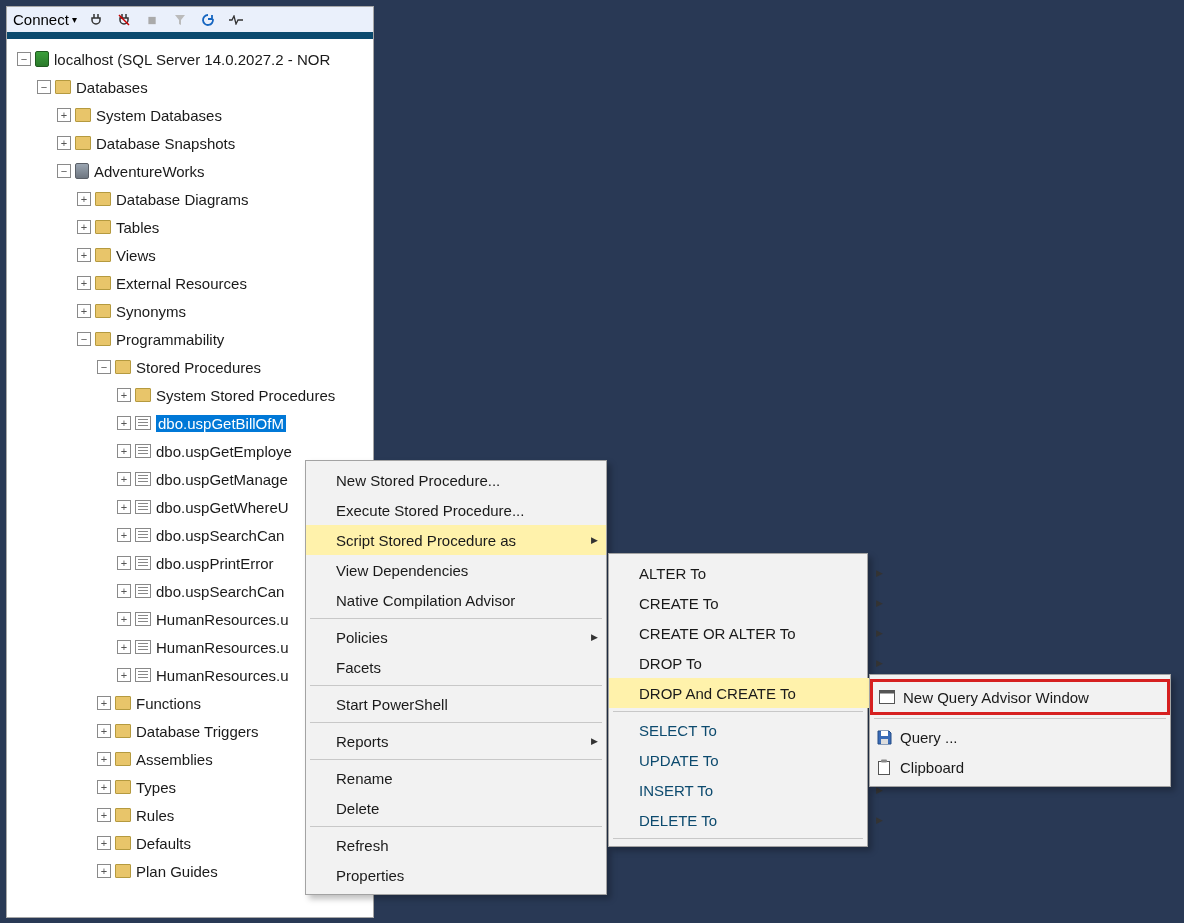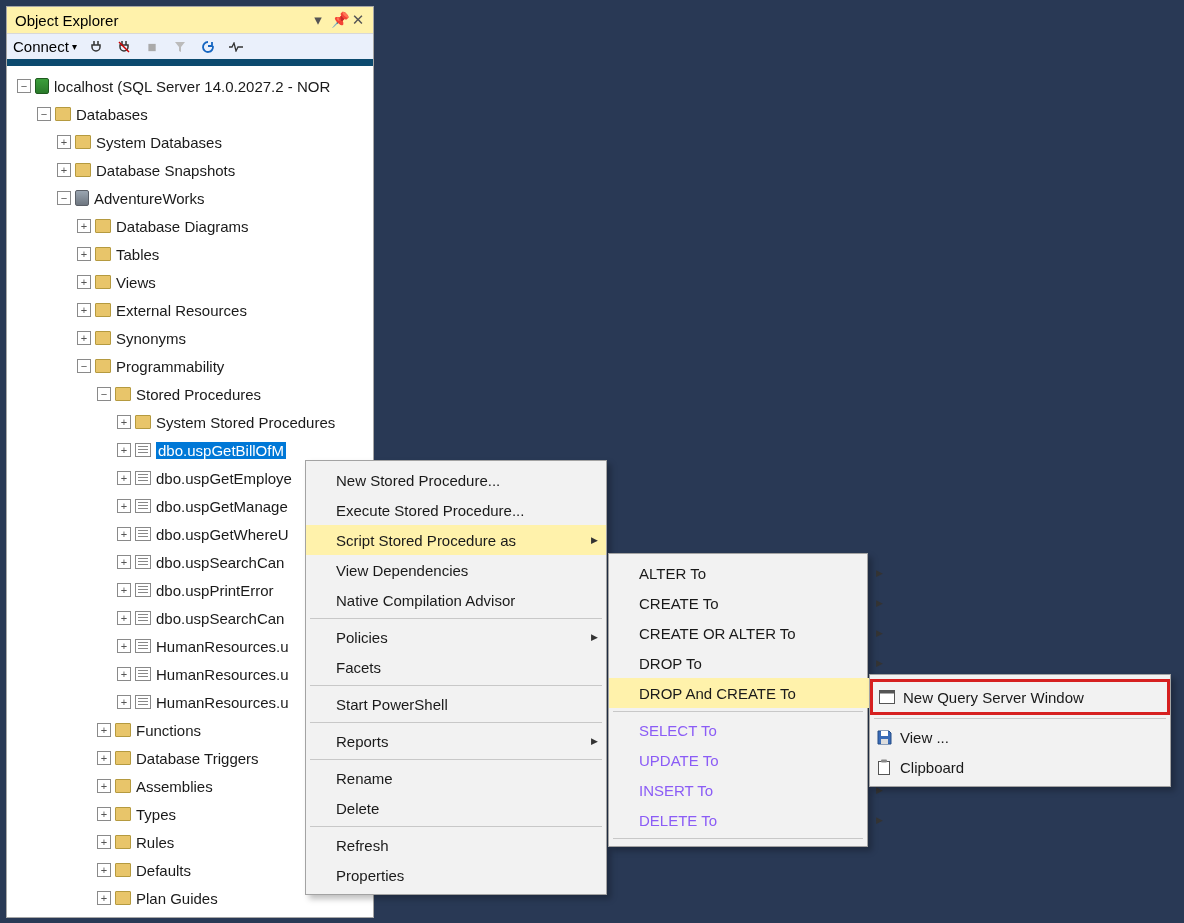--- a/index.html
+++ b/index.html
@@ -129,43 +129,37 @@
   position:relative;
   min-width: 230px;
 }
 .menu .mi.sub::after {
   content:"▶";
   font-size:9px;
   position:absolute;
   right:8px;
   color:#333;
 }
-.menu .mi.disabled { color:#8b5cf6; }
+.menu .mi.disabled { color:#0c4a6e; }
 .menu .mi.hl { background:#fff2ab; }
 .menu .sep { height:1px; background:#c8c8c8; margin: 3px 4px;}
 .menu .micon {
   position:absolute;
   left:5px;
   width:18px; height:18px;
   display:flex; align-items:center; justify-content:center;
 }
 .red-box {
   border: 3px solid #d62020;
 }
 </style>
 </head>
 <body>
 
 <div class="panel">
-  <div class="panel-title">
-    <span class="title-text">Object Explorer</span>
-    <span class="win-btn">▾</span>
-    <span class="win-btn">📌</span>
-    <span class="win-btn">✕</span>
-  </div>
   <div class="toolbar">
     <span class="dd">
         <span>Connect</span>
       </span>
     <span class="tb-btn">
         <svg width="14" height="14" viewBox="0 0 14 14">
           <path d="M5 1v4M9 1v4M3 5h8v2a4 4 0 01-8 0V5z" fill="none" stroke="#333" stroke-width="1.5"></path>
         </svg>
       </span>
     <span class="tb-btn">
@@ -433,32 +427,32 @@
 </div>
 
 <div class="menu" style="left:869px; top:674px; width:300px;">
   <div class="mi red-box">
     <span class="micon">
         <svg width="16" height="14" viewBox="0 0 16 14">
           <rect x="0.5" y="0.5" width="15" height="13" fill="#fff" stroke="#555"></rect>
           <rect x="0.5" y="0.5" width="15" height="3" fill="#555"></rect>
         </svg>
       </span>
-    <span>New Query Server Window</span>
+    <span>New Query Advisor Window</span>
   </div>
   <div class="sep"></div>
   <div class="mi">
     <span class="micon">
         <svg width="15" height="15" viewBox="0 0 15 15">
           <path d="M1 1h11l2 2v11H1z" fill="#3a6cb8" stroke="#244d86"></path>
           <rect x="4" y="1" width="7" height="5" fill="#fff"></rect>
           <rect x="4" y="9" width="7" height="5" fill="#ddd"></rect>
         </svg>
       </span>
-    <span>View ...</span>
+    <span>Query ...</span>
   </div>
   <div class="mi">
     <span class="micon">
         <svg width="14" height="16" viewBox="0 0 14 16">
           <rect x="1.5" y="2.5" width="11" height="13" fill="#fff" stroke="#555"></rect>
           <rect x="4" y="0.5" width="6" height="3" rx="1" fill="#888"></rect>
         </svg>
       </span>
     <span>Clipboard</span>
   </div>

